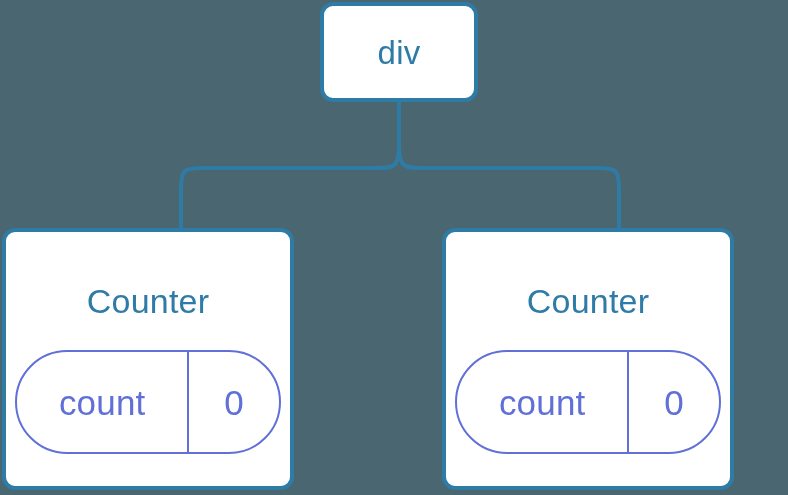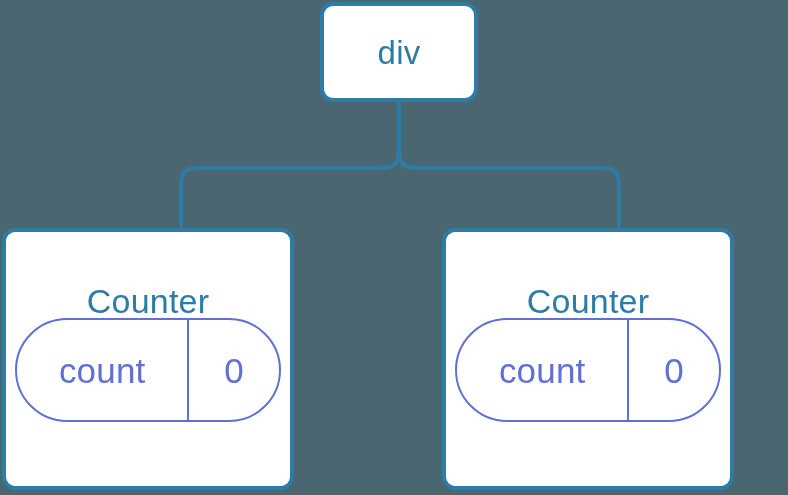--- a/index.html
+++ b/index.html
@@ -70,20 +70,21 @@
   .node-title {
     color: #2e7ba6;
     font-size: 34px;
     line-height: 1;
     letter-spacing: 0.2px;
     margin-top: 52px;
   }
 
   
   .state-pill {
+    margin-top: 32px;
     width: 266px;
     height: 104px;
     border: 2px solid #6170d8;
     border-radius: 52px;
     box-sizing: border-box;
     display: flex;
     align-items: stretch;
     overflow: hidden;
   }
   .pill-key {

